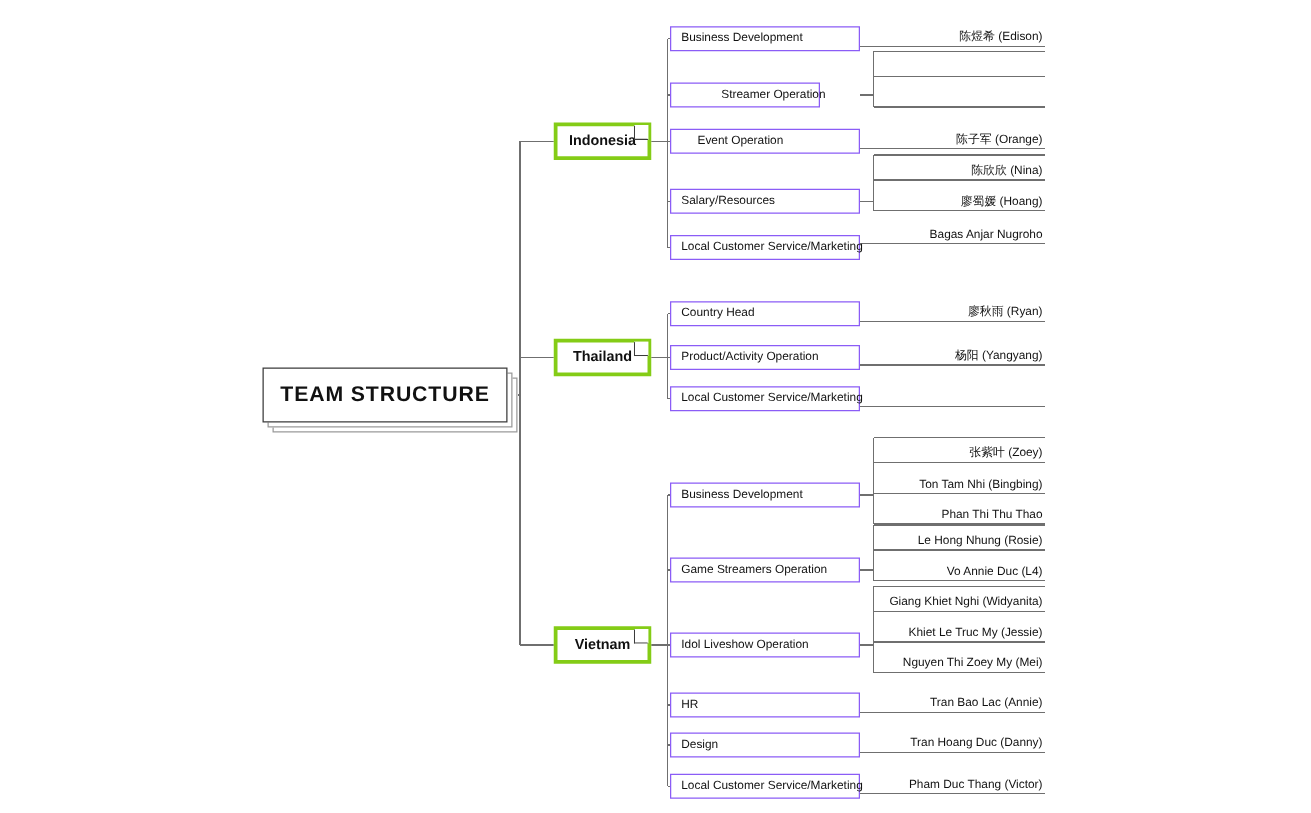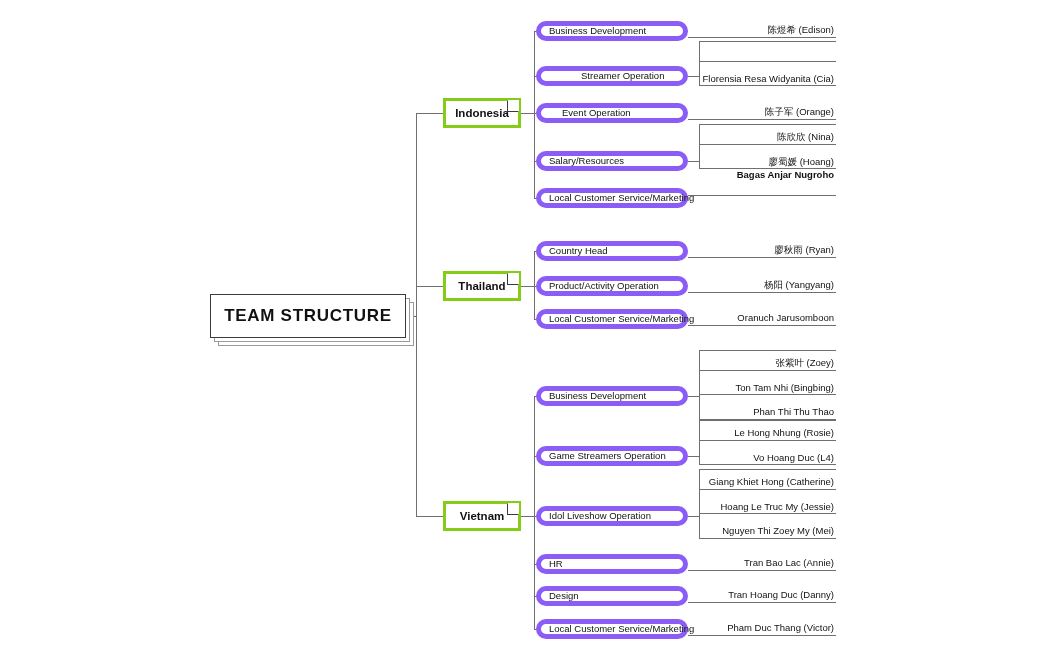--- a/index.html
+++ b/index.html
@@ -49,21 +49,21 @@
   }
   .region .fold-mask{
     position:absolute;right:-1px;top:-1px;width:12px;height:12px;
     background:#fff;
     clip-path:polygon(0 0,100% 0,100% 100%);
   }
 
   
   .dept{
     position:absolute;height:20px;
-    background:#fff;border:5px solid #8b5cf6;border-radius:10px;
+    background:#fff;border:1px solid #8b5cf6;border-radius:0;
     box-sizing:border-box;
     display:flex;align-items:center;
     padding-left:8px;
   }
   .dept .lbl{font-size:9.5px;color:#111;white-space:nowrap;line-height:1;}
 
   
   .person{
     position:absolute;
     height:20px;
@@ -154,45 +154,42 @@
       <span class="lbl">Indonesia</span>
       <span class="fold-mask"></span>
       <span class="fold"></span>
     </div>
     <div class="dept" style="left: 536px; top: 21px; width: 152px; height: 20px;">
       <span class="lbl">Business Development</span>
     </div>
     <div class="person" style="left: 636px; top: 17px; width: 200px; height: 20px;">
       <span class="lbl">陈煜希 (Edison)</span>
     </div>
-    <div class="dept" style="left: 536px; top: 66px; width: 152px; height: 20px; padding-left: 40px;">
+    <div class="dept" style="left: 536px; top: 66px; width: 120px; height: 20px; padding-left: 40px;">
       <span class="lbl">Streamer Operation</span>
-    </div>
-    <div class="person" style="left: 636px; top: 65.6px; width: 200px; height: 20px;">
-      <span class="lbl">Florensia Resa Widyanita (Cia)</span>
     </div>
     <div class="dept" style="left: 536px; top: 103px; width: 152px; height: 20px; padding-left: 21px;">
       <span class="lbl">Event Operation</span>
     </div>
     <div class="person" style="left: 636px; top: 99px; width: 200px; height: 20px;">
       <span class="lbl">陈子军 (Orange)</span>
     </div>
     <div class="dept" style="left: 536px; top: 151px; width: 152px; height: 20px;">
       <span class="lbl">Salary/Resources</span>
     </div>
     <div class="person" style="left: 636px; top: 124px; width: 200px; height: 20px;">
       <span class="lbl">陈欣欣 (Nina)</span>
     </div>
     <div class="person" style="left: 636px; top: 148.6px; width: 200px; height: 20px;">
       <span class="lbl">廖蜀媛 (Hoang)</span>
     </div>
     <div class="dept" style="left: 536px; top: 188px; width: 152px; height: 20px;">
       <span class="lbl">Local Customer Service/Marketing</span>
     </div>
-    <div class="person" style="left: 636px; top: 162px; width: 200px; height: 20px; font-weight: bold;">
+    <div class="person" style="left: 636px; top: 175px; width: 200px; height: 20px;">
       <span class="lbl">Bagas Anjar Nugroho</span>
     </div>
     <div class="region" style="left: 443px; top: 271px; width: 78px; height: 30px;">
       <span class="lbl">Thailand</span>
       <span class="fold-mask"></span>
       <span class="fold"></span>
     </div>
     <div class="dept" style="left: 536px; top: 241px; width: 152px; height: 20px;">
       <span class="lbl">Country Head</span>
     </div>
@@ -201,23 +198,20 @@
     </div>
     <div class="dept" style="left: 536px; top: 276px; width: 152px; height: 20px;">
       <span class="lbl">Product/Activity Operation</span>
     </div>
     <div class="person" style="left: 636px; top: 272px; width: 200px; height: 20px;">
       <span class="lbl">杨阳 (Yangyang)</span>
     </div>
     <div class="dept" style="left: 536px; top: 309px; width: 152px; height: 20px;">
       <span class="lbl">Local Customer Service/Marketing</span>
     </div>
-    <div class="person" style="left: 636px; top: 305px; width: 200px; height: 20px;">
-      <span class="lbl">Oranuch Jarusomboon</span>
-    </div>
     <div class="region" style="left: 443px; top: 501px; width: 78px; height: 30px;">
       <span class="lbl">Vietnam</span>
       <span class="fold-mask"></span>
       <span class="fold"></span>
     </div>
     <div class="dept" style="left: 536px; top: 386px; width: 152px; height: 20px;">
       <span class="lbl">Business Development</span>
     </div>
     <div class="person" style="left: 636px; top: 350px; width: 200px; height: 20px;">
       <span class="lbl">张紫叶 (Zoey)</span>
@@ -228,30 +222,30 @@
     <div class="person" style="left: 636px; top: 399.2px; width: 200px; height: 20px;">
       <span class="lbl">Phan Thi Thu Thao</span>
     </div>
     <div class="dept" style="left: 536px; top: 446px; width: 152px; height: 20px;">
       <span class="lbl">Game Streamers Operation</span>
     </div>
     <div class="person" style="left: 636px; top: 420px; width: 200px; height: 20px;">
       <span class="lbl">Le Hong Nhung (Rosie)</span>
     </div>
     <div class="person" style="left: 636px; top: 444.6px; width: 200px; height: 20px;">
-      <span class="lbl">Vo Hoang Duc (L4)</span>
+      <span class="lbl">Vo Annie Duc (L4)</span>
     </div>
     <div class="dept" style="left: 536px; top: 506px; width: 152px; height: 20px;">
       <span class="lbl">Idol Liveshow Operation</span>
     </div>
     <div class="person" style="left: 636px; top: 469px; width: 200px; height: 20px;">
-      <span class="lbl">Giang Khiet Hong (Catherine)</span>
+      <span class="lbl">Giang Khiet Nghi (Widyanita)</span>
     </div>
     <div class="person" style="left: 636px; top: 493.6px; width: 200px; height: 20px;">
-      <span class="lbl">Hoang Le Truc My (Jessie)</span>
+      <span class="lbl">Khiet Le Truc My (Jessie)</span>
     </div>
     <div class="person" style="left: 636px; top: 518.2px; width: 200px; height: 20px;">
       <span class="lbl">Nguyen Thi Zoey My (Mei)</span>
     </div>
     <div class="dept" style="left: 536px; top: 554px; width: 152px; height: 20px;">
       <span class="lbl">HR</span>
     </div>
     <div class="person" style="left: 636px; top: 550px; width: 200px; height: 20px;">
       <span class="lbl">Tran Bao Lac (Annie)</span>
     </div>

